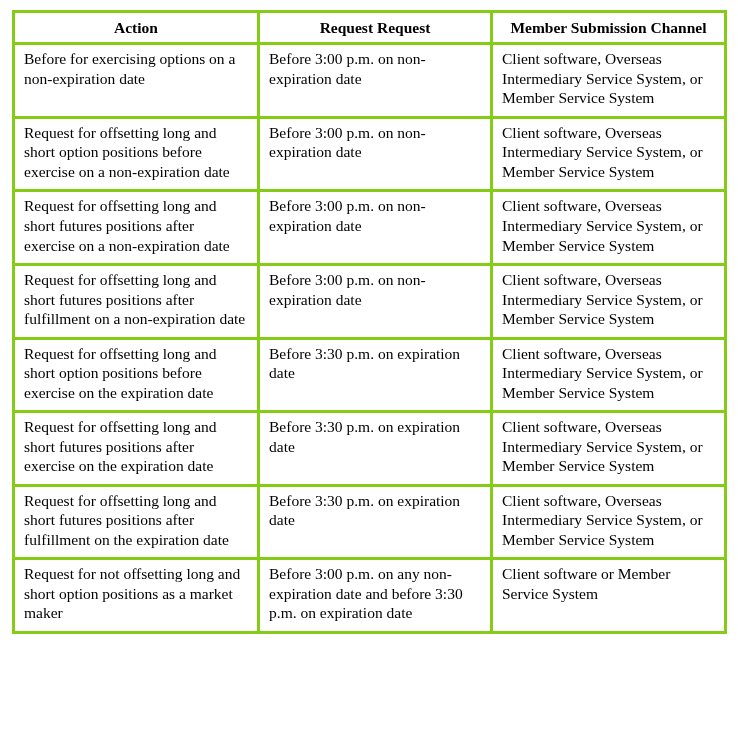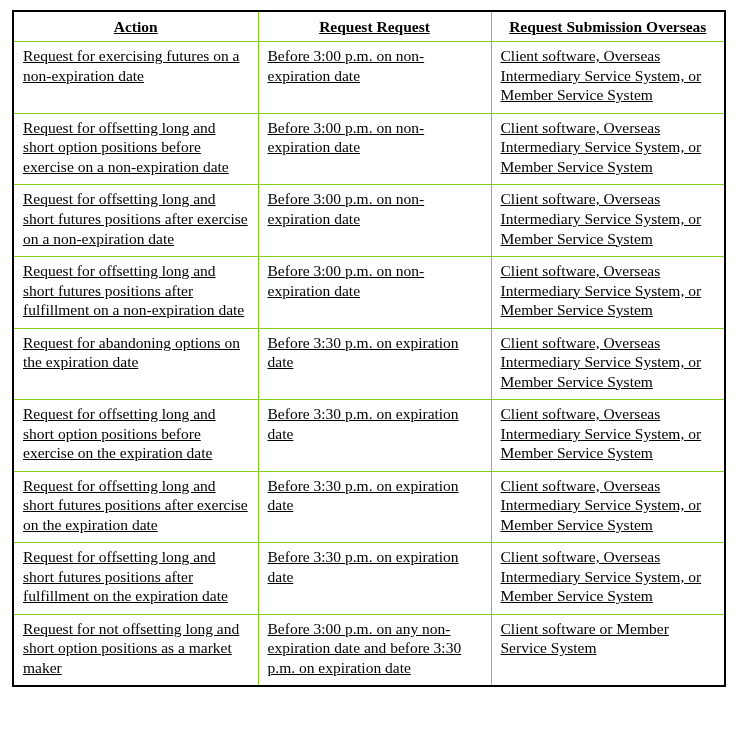--- a/index.html
+++ b/index.html
@@ -20,24 +20,23 @@
   table.doc-table {
     border-collapse: collapse;
     table-layout: fixed;
     width: 712px;
     border: 2px solid #000000;
   }
   table.doc-table col.c1 { width: 245px; }
   table.doc-table col.c2 { width: 233px; }
   table.doc-table col.c3 { width: 234px; }
   table.doc-table th, table.doc-table td {
-    border: 1px solid #84cc16;
+    border: 3px solid #84cc16;
     font-size: 15.5px;
     overflow: hidden;
-    text-decoration: underline;
   }
   table.doc-table th {
     font-weight: bold;
     text-align: center;
     vertical-align: middle;
     padding: 5px 6px;
     line-height: 1.25;
   }
   table.doc-table td {
     text-align: left;
@@ -54,47 +53,42 @@
   <table class="doc-table">
     <colgroup>
       <col class="c1">
         <col class="c2">
         <col class="c3">
     </colgroup>
     <thead>
       <tr>
         <th>Action</th>
         <th>Request Request</th>
-        <th>Request Submission Overseas</th>
+        <th>Member Submission Channel</th>
       </tr>
     </thead>
     <tbody>
       <tr class="body-row">
-        <td>Request for exercising futures on a non-expiration date</td>
+        <td>Before for exercising options on a non-expiration date</td>
         <td>Before 3:00 p.m. on non-expiration date</td>
         <td>Client software, Overseas Intermediary Service System, or Member Service System</td>
       </tr>
       <tr class="body-row">
         <td>Request for offsetting long and short option positions before exercise on a non-expiration date</td>
         <td>Before 3:00 p.m. on non-expiration date</td>
         <td>Client software, Overseas Intermediary Service System, or Member Service System</td>
       </tr>
       <tr class="body-row">
         <td>Request for offsetting long and short futures positions after exercise on a non-expiration date</td>
         <td>Before 3:00 p.m. on non-expiration date</td>
         <td>Client software, Overseas Intermediary Service System, or Member Service System</td>
       </tr>
       <tr class="body-row">
         <td>Request for offsetting long and short futures positions after fulfillment on a non-expiration date</td>
         <td>Before 3:00 p.m. on non-expiration date</td>
-        <td>Client software, Overseas Intermediary Service System, or Member Service System</td>
-      </tr>
-      <tr class="body-row">
-        <td>Request for abandoning options on the expiration date</td>
-        <td>Before 3:30 p.m. on expiration date</td>
         <td>Client software, Overseas Intermediary Service System, or Member Service System</td>
       </tr>
       <tr class="body-row">
         <td>Request for offsetting long and short option positions before exercise on the expiration date</td>
         <td>Before 3:30 p.m. on expiration date</td>
         <td>Client software, Overseas Intermediary Service System, or Member Service System</td>
       </tr>
       <tr class="body-row">
         <td>Request for offsetting long and short futures positions after exercise on the expiration date</td>
         <td>Before 3:30 p.m. on expiration date</td>

